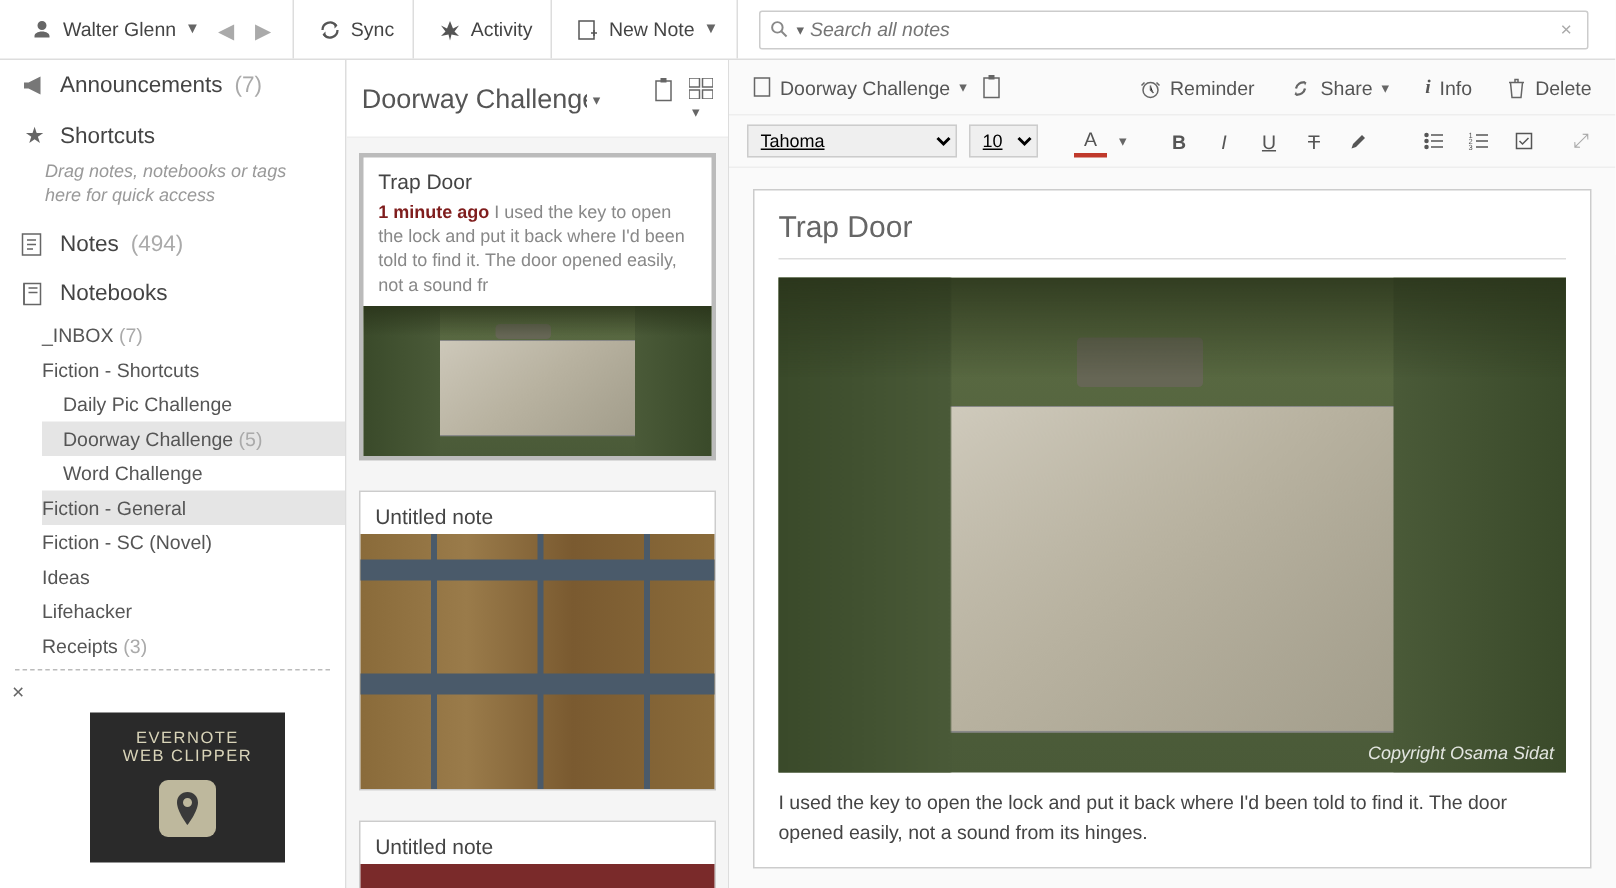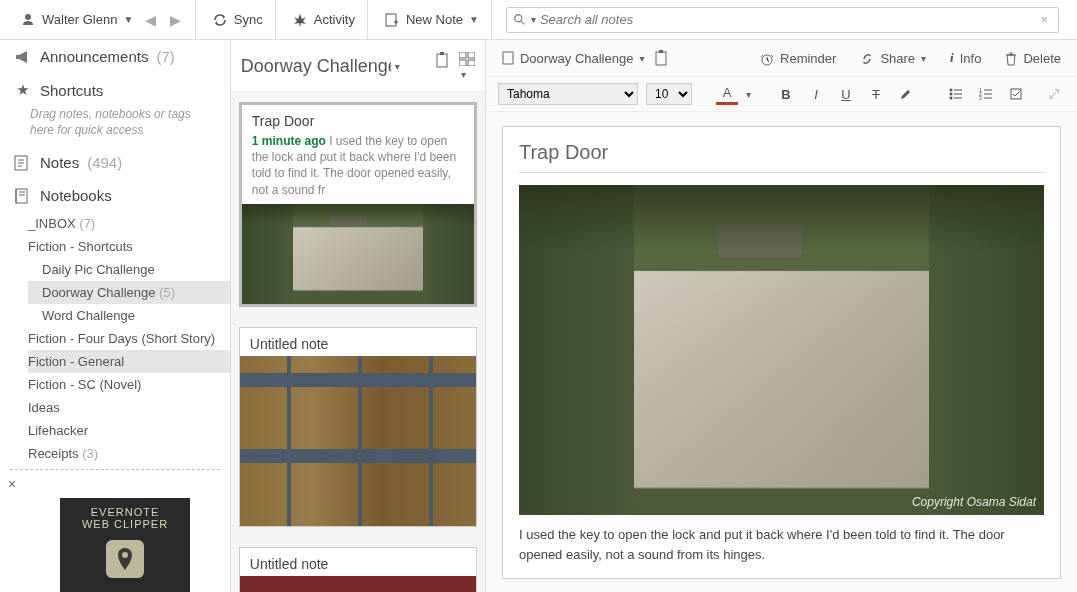--- a/index.html
+++ b/index.html
@@ -33,21 +33,21 @@
 
 .notelist { width: 272px; border-right: 1px solid #ddd; background: #f5f5f5; display: flex; flex-direction: column; overflow-y: auto; }
 .nl-header { display: flex; align-items: center; justify-content: space-between; padding: 12px 10px 10px 10px; background: #fff; border-bottom: 1px solid #eee; }
 .nl-title { font-size: 18px; color: #555; display: flex; align-items: center; gap: 4px; cursor: pointer; white-space: nowrap; overflow: hidden; }
 .nl-icons { display: flex; gap: 10px; color: #666; }
 .nl-icons span { cursor: pointer; }
 .card { margin: 10px 8px; background: #fff; border: 1px solid #ccc; }
 .card.selected { border: 3px solid #bbb; }
 .card-title { padding: 8px 10px 4px 10px; font-size: 14px; color: #444; }
 .card-meta { padding: 0 10px 6px 10px; font-size: 12px; color: #888; line-height: 1.35; }
-.card-meta .ago { color: #15803d; font-weight: bold; }
+.card-meta .ago { color: #7f1d1d; font-weight: bold; }
 .card-img { width: 100%; height: 100px; }
 .card-img.tall { height: 170px; }
 
 
 .trapdoor-scene { position: relative; width: 100%; height: 100%; overflow: hidden; background: linear-gradient(to bottom, #5b6b43 0%, #4a5a38 100%); }
 .trapdoor-scene .grass-l { position: absolute; left: 0; top: 0; width: 22%; height: 100%; background: linear-gradient(to right, #3a4a2a, #4a5a38); }
 .trapdoor-scene .grass-r { position: absolute; right: 0; top: 0; width: 22%; height: 100%; background: linear-gradient(to left, #3a4a2a, #4a5a38); }
 .trapdoor-scene .grass-t { position: absolute; left: 0; top: 0; width: 100%; height: 20%; background: linear-gradient(to bottom, rgba(40,50,25,.8), transparent); }
 .trapdoor-scene .door { position: absolute; left: 16%; top: 14%; width: 68%; height: 78%; background: linear-gradient(135deg, #cfcabc 0%, #b8b2a0 50%, #9f9a88 100%); transform: perspective(400px) rotateX(35deg); border: 1px solid #888; }
 .trapdoor-scene .hinge { position: absolute; width: 12%; height: 18%; background: #a8a090; border: 1px solid #777; }
@@ -60,21 +60,21 @@
 .rusty-scene { width: 100%; height: 100%; background: linear-gradient(to right, #8a6b3a 0%, #9a7b4a 30%, #7a5a30 60%, #8a6b3a 100%); position: relative; }
 .rusty-scene .vbar { position: absolute; top: 0; bottom: 0; width: 4px; background: #4a5a6a; }
 .rusty-scene .hbar { position: absolute; left: 0; right: 0; height: 14px; background: #4a5a6a; }
 
 .editor { flex: 1; display: flex; flex-direction: column; background: #fafafa; }
 .ed-toolbar { display: flex; align-items: center; gap: 20px; padding: 10px 16px; border-bottom: 1px solid #eee; }
 .ed-toolbar .tb-btn { display: flex; align-items: center; gap: 6px; cursor: pointer; color: #555; font-size: 13px; }
 .ed-toolbar .left { display: flex; align-items: center; gap: 10px; }
 .ed-toolbar .right { display: flex; align-items: flex-end; gap: 24px; margin-left: auto; }
 .ed-format { display: flex; align-items: center; gap: 8px; padding: 6px 12px; border-bottom: 1px solid #eee; }
-.ed-format select, .ed-format input { border: 1px solid #ccc; font-size: 12px; height: 22px; padding: 0 4px; }
+.ed-format select, .ed-format input { border: 1px solid #ccc; font-size: 12px; height: 22px; padding: 0 4px; text-decoration: underline; }
 .ed-format .fbtn { width: 22px; height: 22px; display: flex; align-items: center; justify-content: center; cursor: pointer; color: #555; font-size: 13px; }
 .ed-body { padding: 14px 16px; flex: 1; overflow-y: auto; }
 .note-card { border: 1px solid #ccc; background: #fff; padding: 14px 16px; }
 .note-title { font-size: 20px; color: #666; padding-bottom: 8px; border-bottom: 1px solid #ddd; margin-bottom: 12px; }
 .note-img { width: 100%; height: 330px; }
 .note-text { margin-top: 10px; font-size: 13px; color: #444; line-height: 1.5; }
 
 svg { display: block; }
 .caret { font-size: 10px; color: #666; }
 </style>
@@ -167,21 +167,20 @@
           </svg>
         </span>
       <span>Notebooks</span>
     </div>
     <div class="nb-list" id="nb-list">
         <div class="nb-item"><span>_INBOX</span> <span class="count">(7)</span></div>
         <div class="nb-item"><span>Fiction - Shortcuts</span> <span class="count"></span></div>
         <div class="nb-item nb-sub"><span>Daily Pic Challenge</span> <span class="count"></span></div>
         <div class="nb-item nb-sub selected"><span>Doorway Challenge</span> <span class="count">(5)</span></div>
         <div class="nb-item nb-sub"><span>Word Challenge</span> <span class="count"></span></div>
-        <div class="nb-item"><span>Fiction - Four Days (Short Story)</span> <span class="count"></span></div>
         <div class="nb-item selected"><span>Fiction - General</span> <span class="count"></span></div>
         <div class="nb-item"><span>Fiction - SC (Novel)</span> <span class="count"></span></div>
         <div class="nb-item"><span>Ideas</span> <span class="count"></span></div>
         <div class="nb-item"><span>Lifehacker</span> <span class="count"></span></div>
         <div class="nb-item"><span>Receipts</span> <span class="count">(3)</span></div>
       </div>
     <div class="nb-divider"></div>
     <span class="close-x">×</span>
     <div class="clipper-box">
       <div>EVERNOTE</div>

